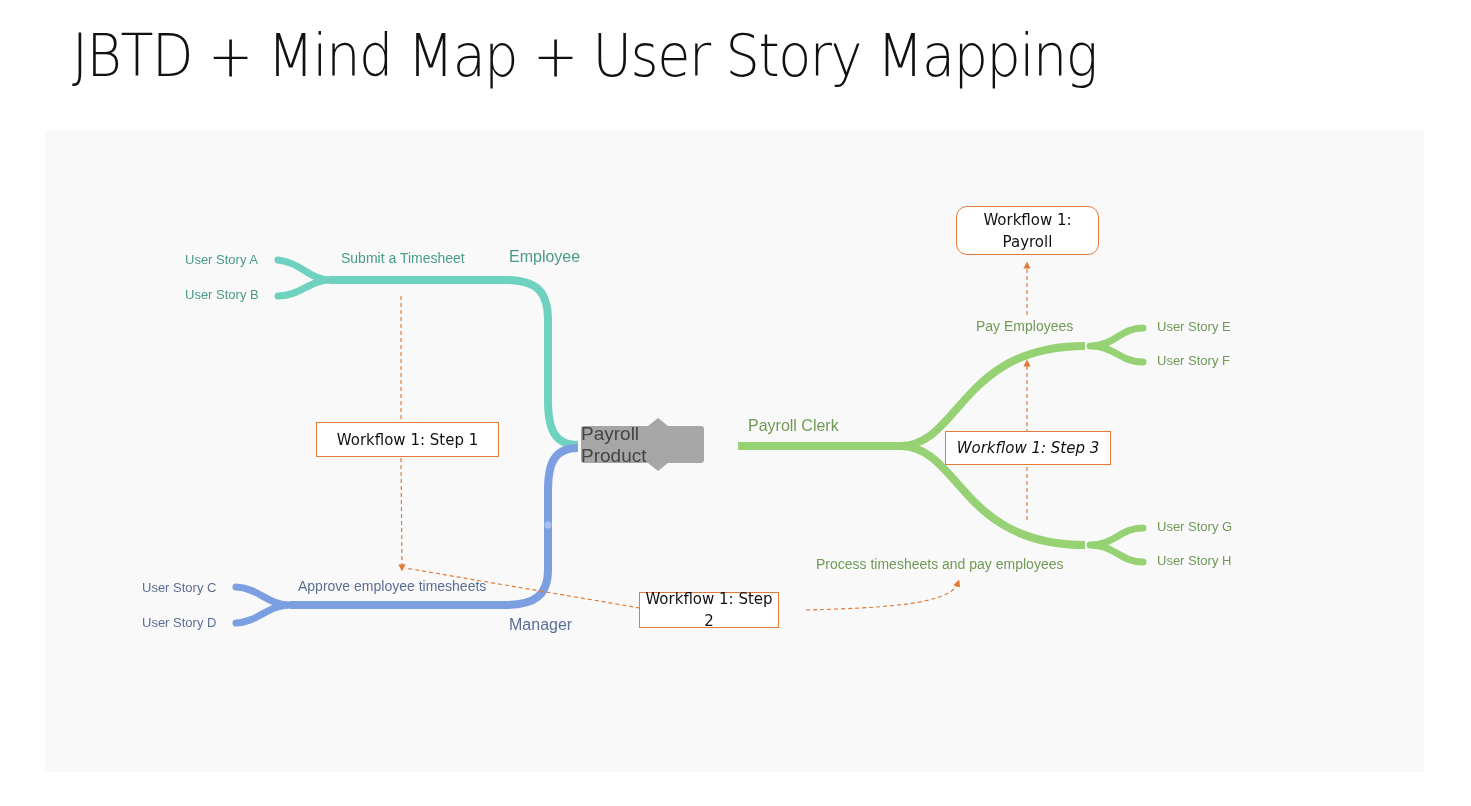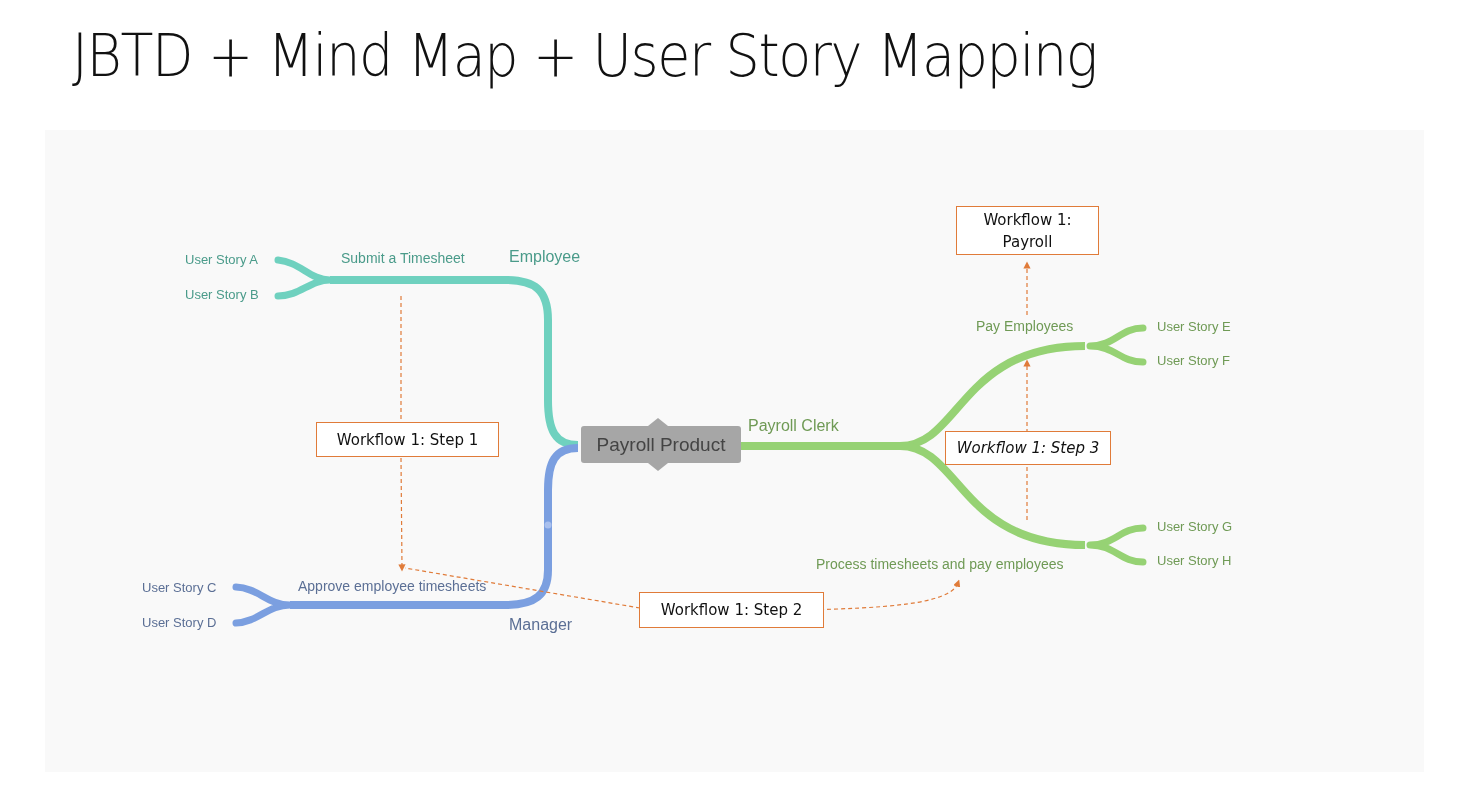--- a/index.html
+++ b/index.html
@@ -19,21 +19,21 @@
     }
     svg.diagram { position: absolute; left: 0; top: 0; }
     .lbl { font-family: "Liberation Sans", sans-serif; }
     .box {
       position: absolute; background: #fff; border: 1.5px solid #e07b39;
       font-family: "DejaVu Sans", sans-serif; font-size: 15px; color: #111;
       text-align: center; box-sizing: border-box; display: flex; align-items: center; justify-content: center;
       line-height: 22px;
     }
     .center-node {
-      position: absolute; left: 581px; top: 426px; width: 160px; height: 37px;
+      position: absolute; left: 581px; top: 426px; width: 123px; height: 37px;
       background: #a6a6a6; border-radius: 3px; color: #444;
       font-family: "Liberation Sans", sans-serif; font-size: 19px;
       display: flex; align-items: center; justify-content: center;
     }
   </style>
 </head>
 <body>
 
 <div class="slide-title">JBTD + Mind Map + User Story Mapping</div>
 
@@ -97,22 +97,22 @@
     <text x="1157" y="531" font-size="13" fill="#6f9a55">User Story G</text>
     <text x="1157" y="565" font-size="13" fill="#6f9a55">User Story H</text>
   </g>
 </svg>
 
 <div class="center-node">Payroll Product</div>
 
 <div class="box" style="left:316px; top:422px; width:183px; height:35px;">
   <span>Workflow 1: Step 1</span>
 </div>
-<div class="box" style="left:639px; top:592px; width:185px; height:36px;">
+<div class="box" style="left:639px; top:592px; width:140px; height:36px;">
   <span>Workflow 1: Step 2</span>
 </div>
 <div class="box" style="left:945px; top:431px; width:166px; height:34px;font-style:italic;">
   <span>Workflow 1: Step 3</span>
 </div>
-<div class="box" style="left:956px; top:206px; width:143px; height:49px; flex-direction:column;">
+<div class="box" style="left:956px; top:206px; width:143px; height:49px; flex-direction:column;border-radius:11px;">
   <span>Workflow 1:</span>
   <span>Payroll</span>
 </div>
 
 </body></html>

